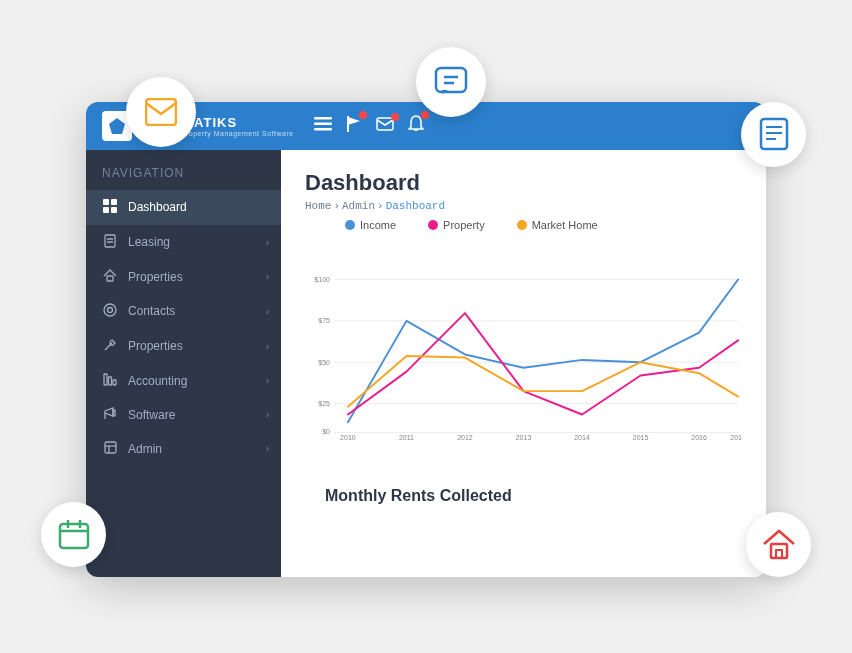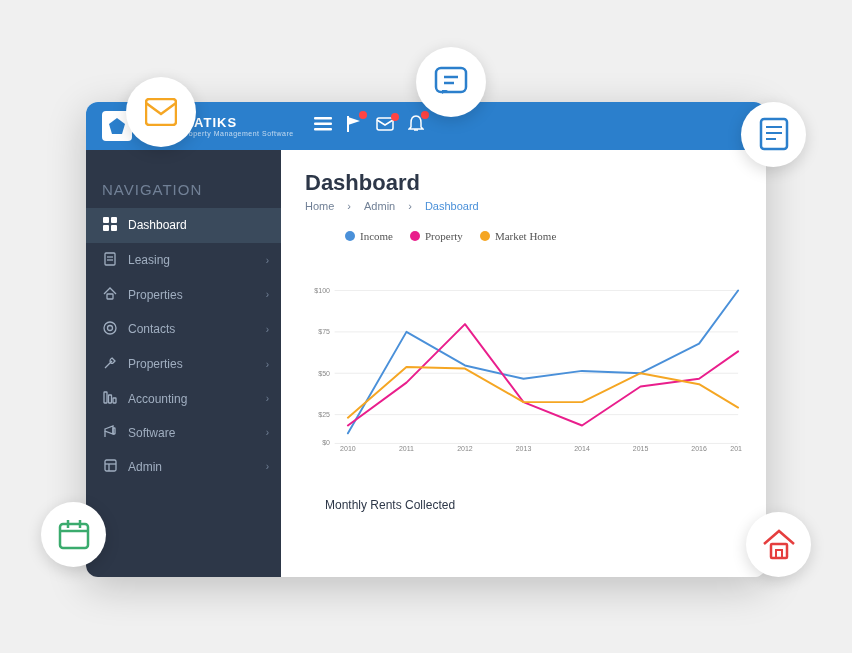--- a/index.html
+++ b/index.html
@@ -143,26 +143,25 @@
     
     .sidebar {
       width: 195px;
       background: #2d3748;
       flex-shrink: 0;
       padding: 16px 0;
       overflow-y: auto;
     }
 
     .nav-label {
-      font-size: 15px;
+      font-size: 12px;
       color: #718096;
       letter-spacing: 1px;
       padding: 0 16px 10px;
       text-transform: uppercase;
-      margin-top: 15px;
     }
 
     .nav-item {
       display: flex;
       align-items: center;
       padding: 9px 16px;
       cursor: pointer;
       color: #a0aec0;
       font-size: 12px;
       gap: 10px;
@@ -200,41 +199,41 @@
       font-weight: 600;
       color: #2d3748;
       margin-bottom: 4px;
     }
 
     .breadcrumb {
       font-size: 11px;
       color: #a0aec0;
       display: flex;
       align-items: center;
-      gap: 13px;
-      margin-bottom: 18px;
+      gap: 2px;
+      margin-bottom: 7px;
+      font-family: Liberation Mono, monospace;
     }
 
     .breadcrumb span {
       color: #718096;
     }
 
     .section-title {
       font-size: 14px;
       font-weight: 600;
       color: #2d3748;
       margin-bottom: 14px;
     }
 
     .chart-legend {
       display: flex;
-      gap: 17px;
+      gap: 32px;
       margin-bottom: 10px;
       padding-left: 40px;
-      font-family: Liberation Serif, serif;
     }
 
     .legend-item {
       display: flex;
       align-items: center;
       gap: 5px;
       font-size: 11px;
       color: #555;
     }
 
@@ -249,22 +248,22 @@
       height: 230px;
       margin-bottom: 16px;
     }
 
     .chart-svg {
       width: 100%;
       height: 100%;
     }
 
     .bottom-section-title {
-      font-size: 12px;
-      font-weight: 400;
+      font-size: 16px;
+      font-weight: 700;
       color: #2d3748;
       padding-left: 20px;
     }
   </style>
 </head>
 <body>
 
 <div class="page-wrapper">
 
   <div class="float-icon mail">

